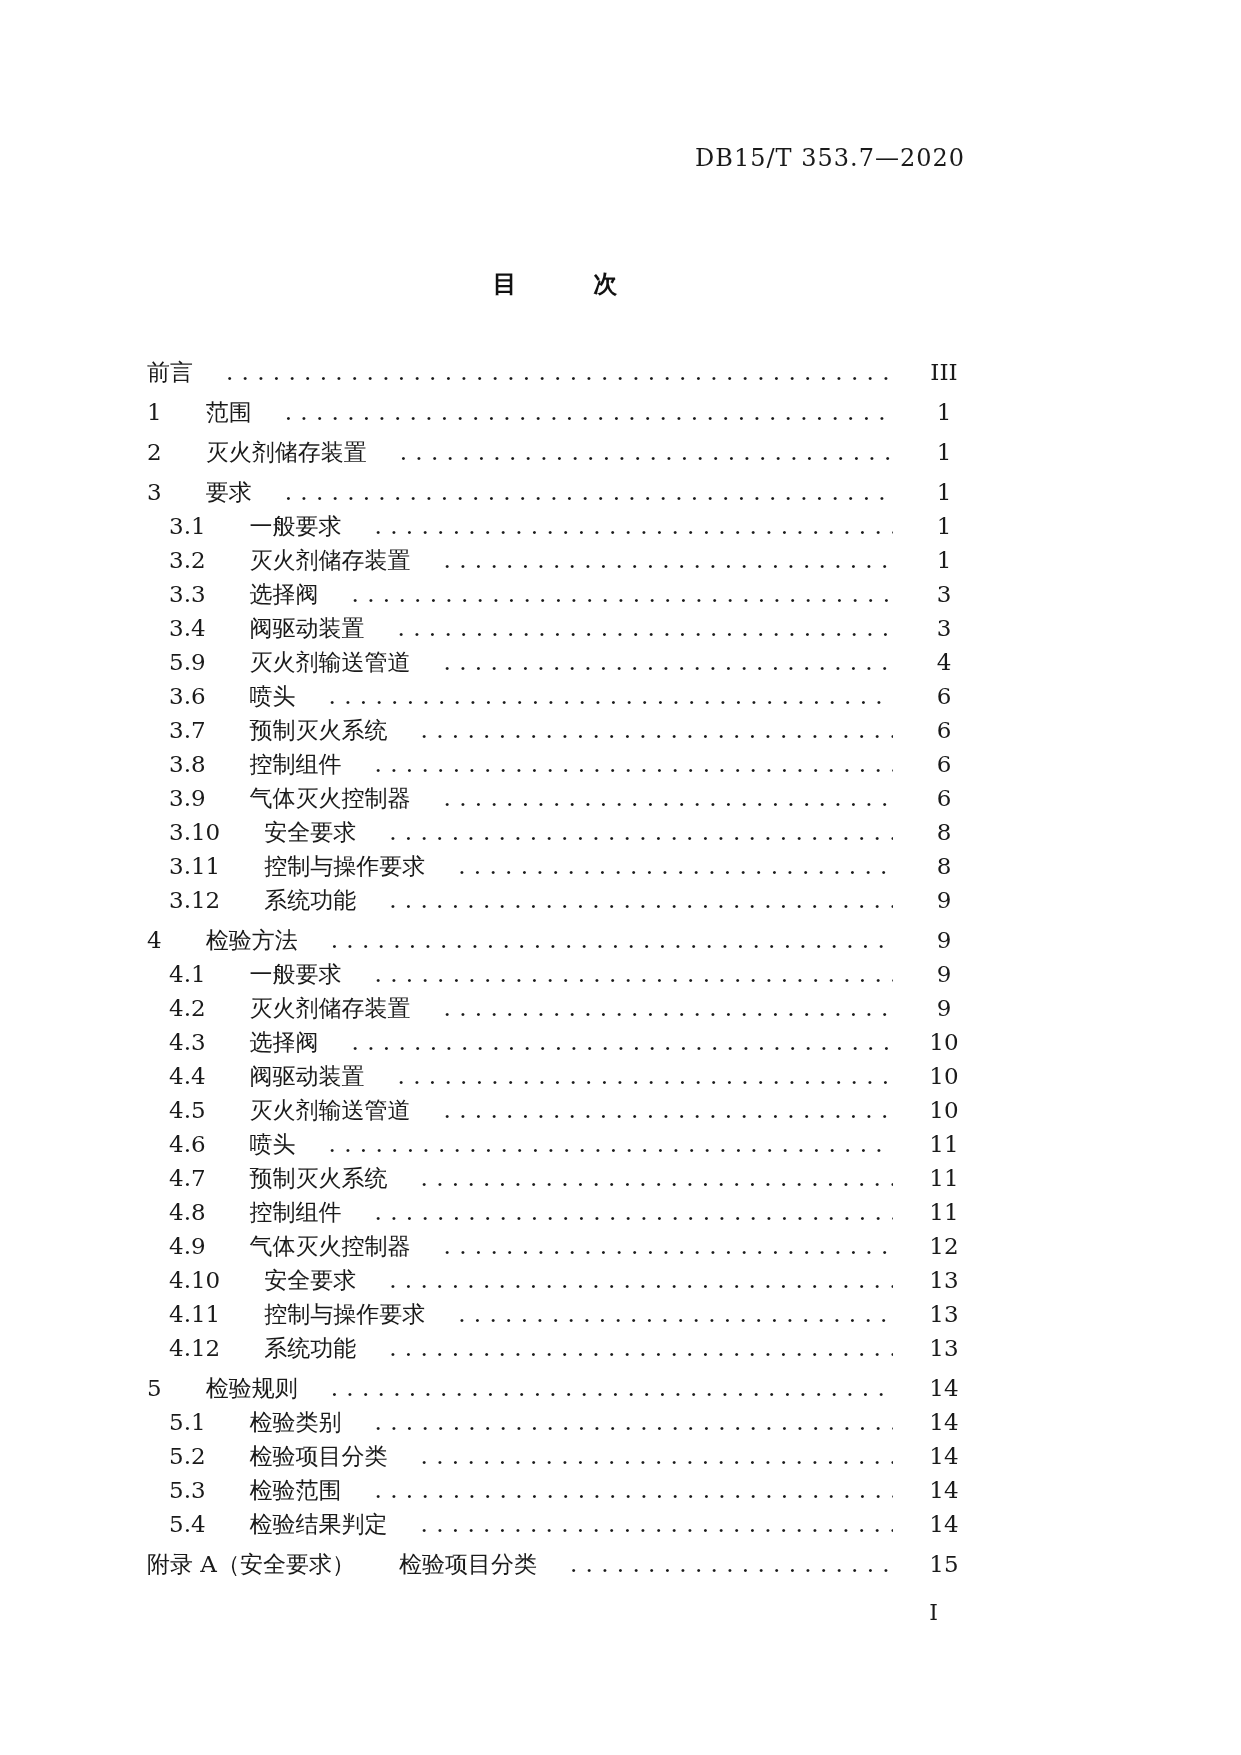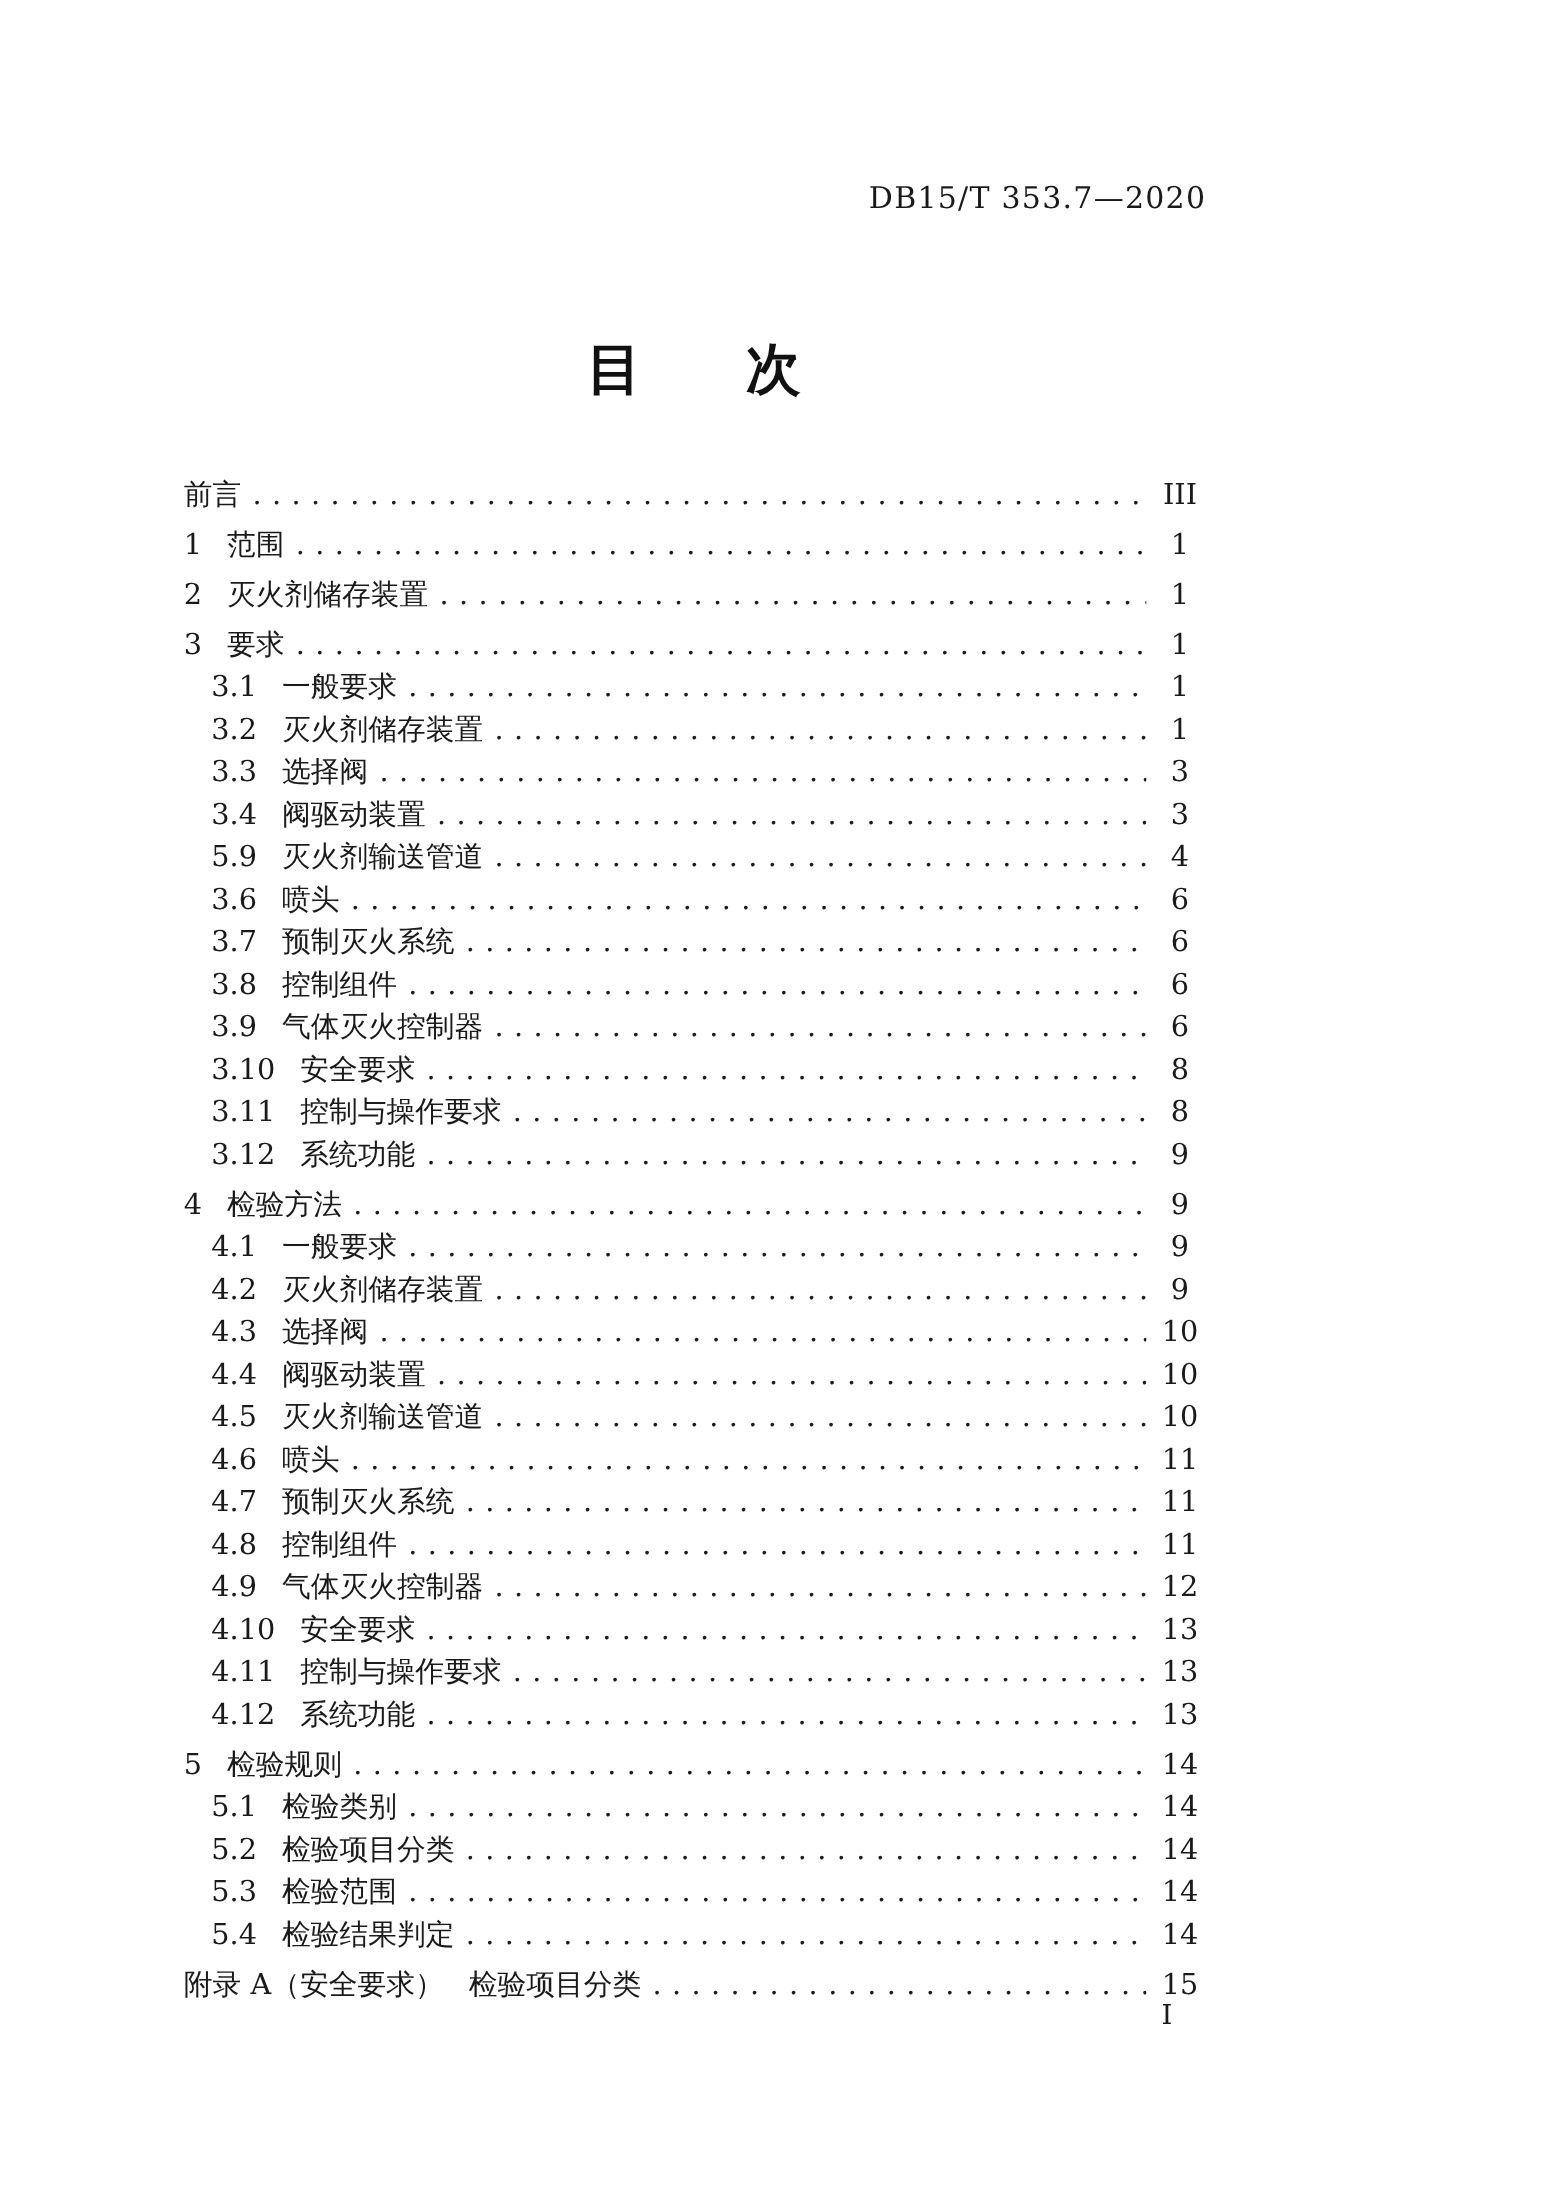--- a/index.html
+++ b/index.html
@@ -22,36 +22,37 @@
     font-size: 24px;
     line-height: 1;
     letter-spacing: 1px;
     white-space: pre;
   }
   .doc-title {
     margin: 100px 0 0 0;
     text-align: center;
     font-family: "DejaVu Sans", sans-serif;
     font-weight: bold;
-    font-size: 44px;
+    font-size: 24px;
     line-height: 1.2;
     word-spacing: 64px;
     letter-spacing: 2px;
     color: #111;
   }
   .toc {
     margin-top: 56px;
   }
   .toc-row {
     display: flex;
     align-items: baseline;
     height: 34px;
     line-height: 34px;
     font-size: 23px;
     white-space: nowrap;
+    gap: 24px;
   }
   .toc-row.level-1:not(:first-child) { margin-top: 6px; }
   .toc-row.level-2 { padding-left: 22px; }
   .toc-num { margin-right: 20px; white-space: pre; }
   .toc-num:empty { display: none; }
   .toc-title { white-space: pre; }
   .toc-dots {
     flex: 1 1 auto;
     min-width: 0;
     overflow: hidden;

